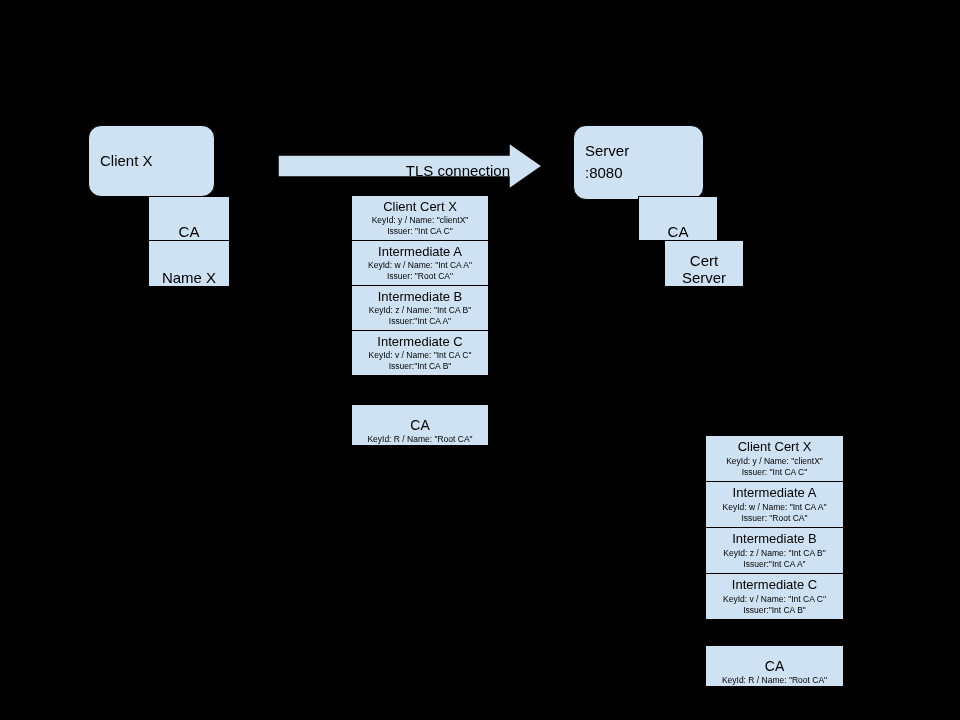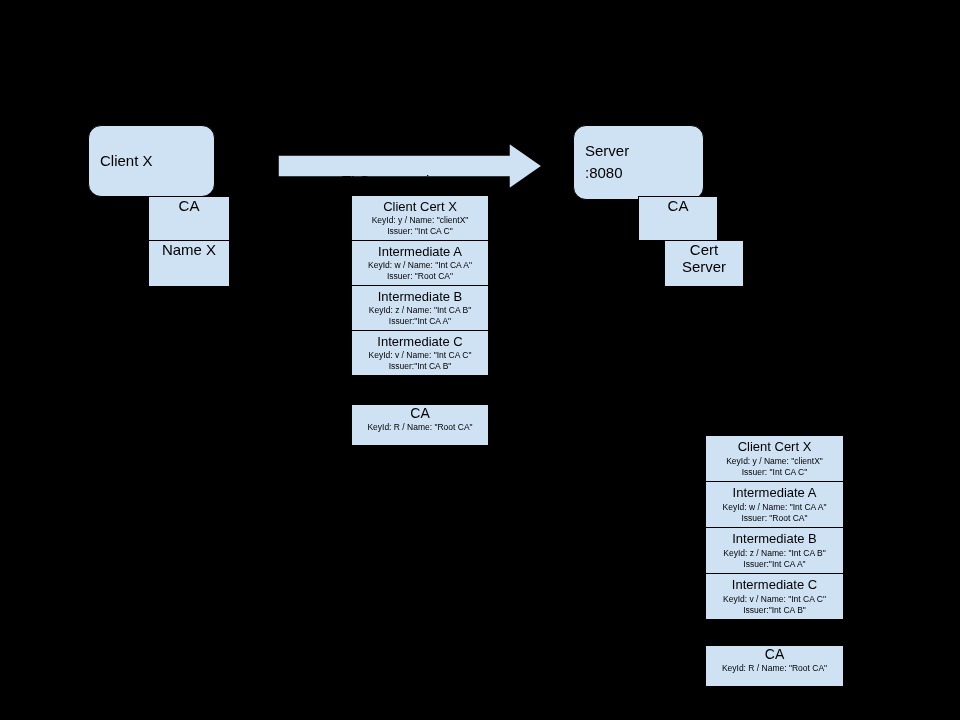--- a/index.html
+++ b/index.html
@@ -3,37 +3,37 @@
 <meta charset="utf-8">
 <style>
   html,body { margin:0; padding:0; background:#000; }
   #stage {
     position:relative; width:821px; height:720px; background:#000000;
     font-family:"Liberation Sans", sans-serif; overflow:hidden;padding-left:32px;
   }
   .box {
     position:absolute; background:#cfe2f3; border:1px solid #000;
     box-sizing:border-box; color:#000; display:flex; flex-direction:column;
-    align-items:center; justify-content:flex-start; text-align:center;
+    align-items:center; justify-content:flex-end; text-align:center;
   }
   .rounded { border-radius:13px; align-items:flex-start; justify-content:center; padding-left:11px; }
   .node-label { font-size:15px; line-height:1.45; }
   .small-box { font-size:15px; line-height:1.15; }
   .stack { position:absolute; }
   .cert {
     position:relative; background:#cfe2f3; border:1px solid #000; box-sizing:border-box;
     color:#000; text-align:center; display:flex; flex-direction:column;
     justify-content:center;
   }
   .cert + .cert { margin-top:-1px; }
   .cert-title { font-size:13px; line-height:1.25; }
   .cert-sub { font-size:8.5px; line-height:1.3; }
   .rootca-title { font-size:14px; line-height:1.2; }
   .arrow-label {
-    position:absolute; left:278px; top:172px; width:232px; text-align:center;
+    position:absolute; left:278px; top:162px; width:232px; text-align:right;
     color:#000; font-size:15px; z-index:3;
   }
   .watermark {
     position:absolute; left:740px; top:695px; color:#ffffff;
     font-size:15px; font-weight:bold; white-space:nowrap;
   }
   svg.arrow { position:absolute; left:278px; top:141px; z-index:2; }
   .z-top { z-index:4; }
 </style>
 </head>

